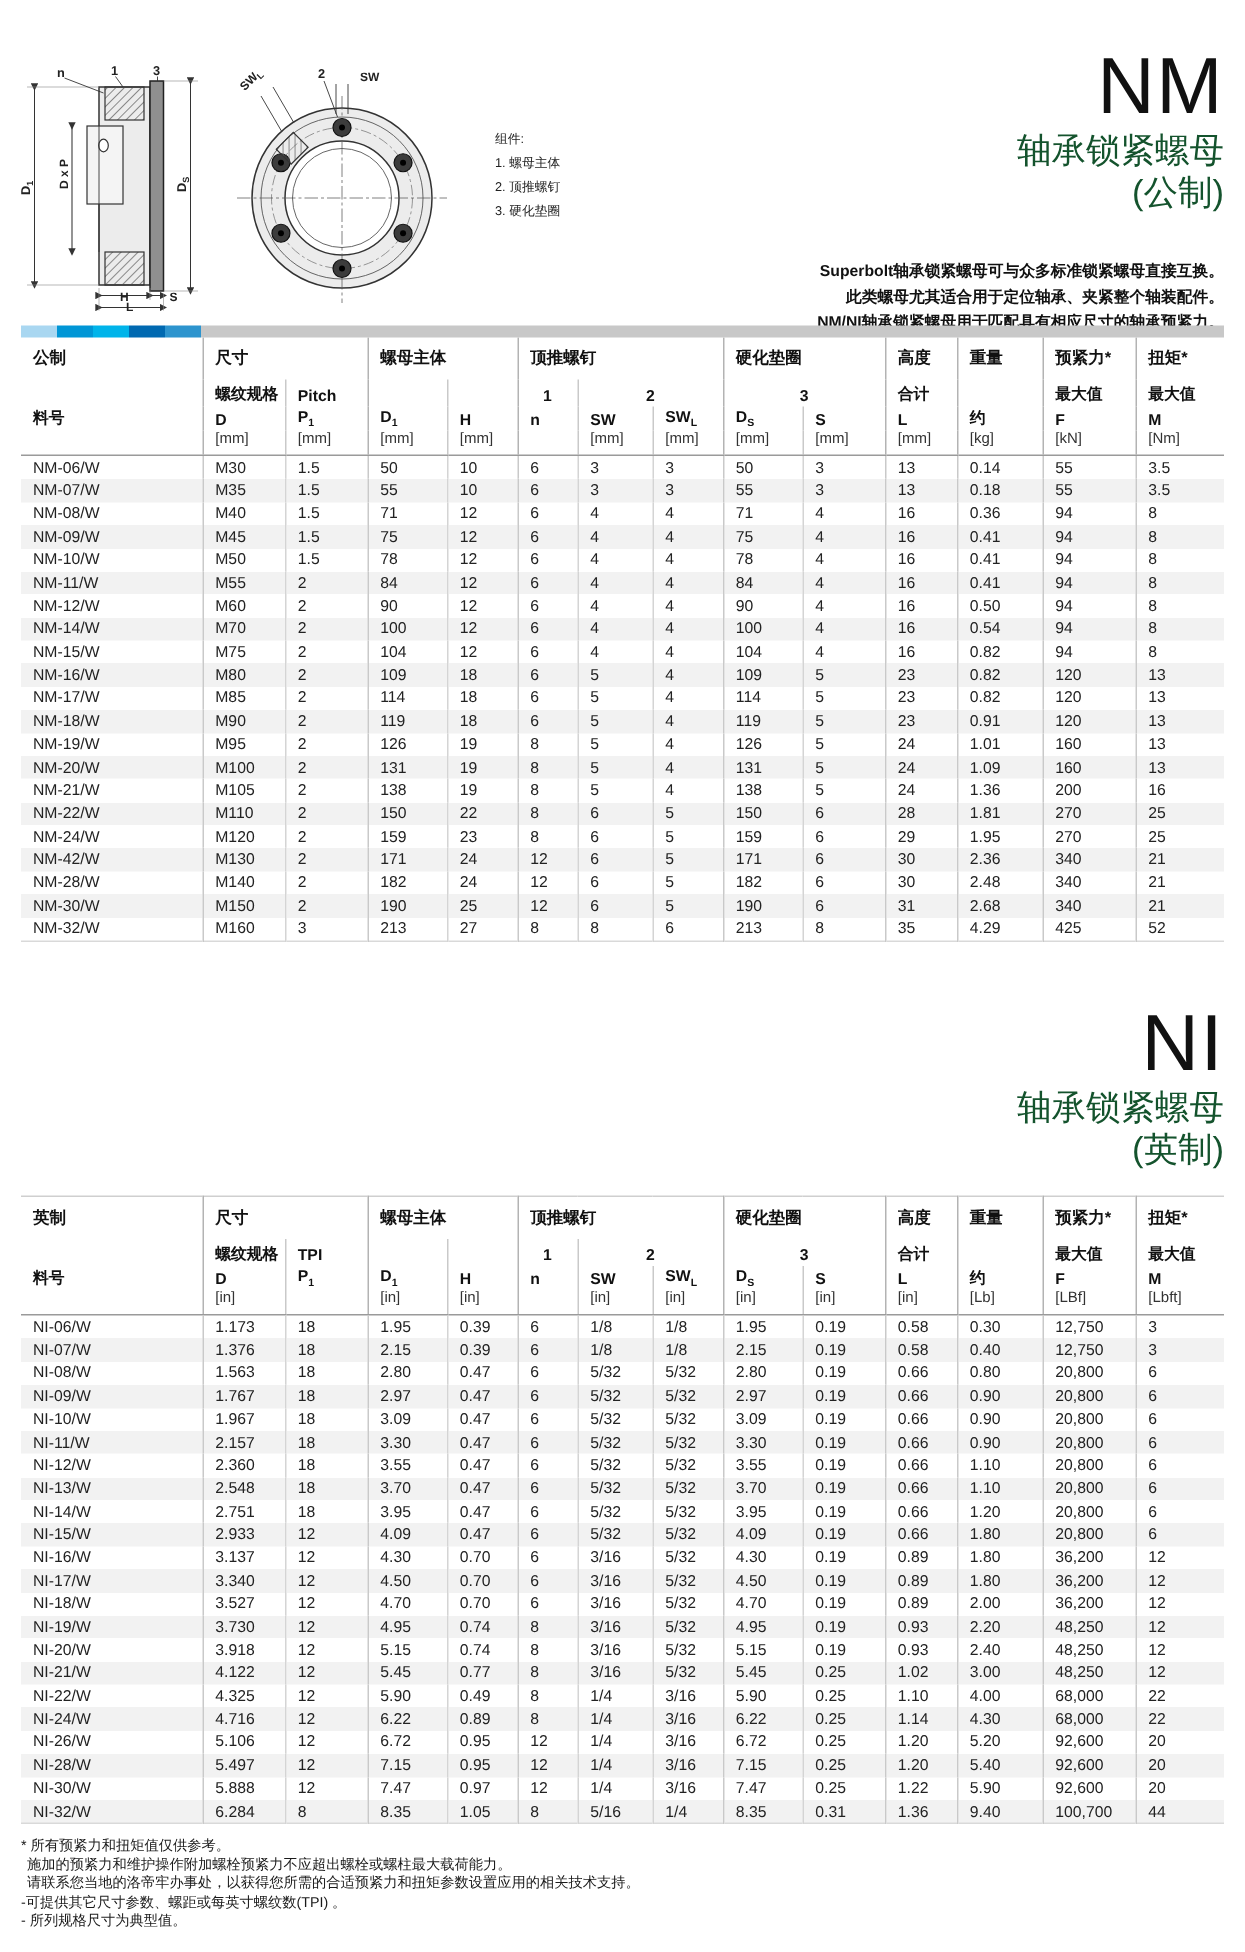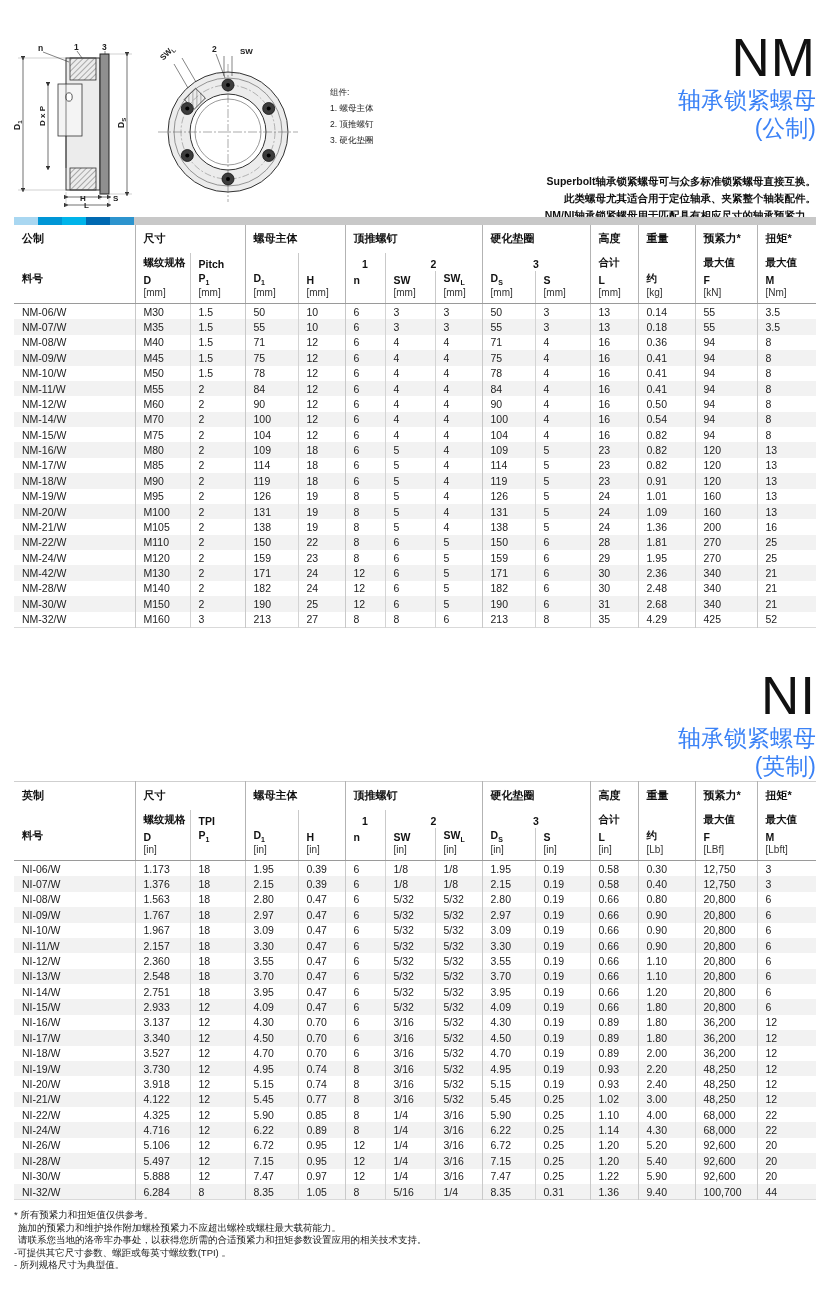--- a/index.html
+++ b/index.html
@@ -6,21 +6,21 @@
   body{font-family:"Liberation Sans","DejaVu Sans",sans-serif;color:#1a1a1a;}
   .page{width:830px;height:1301px;box-sizing:border-box;padding:30px 14px 0 14px;overflow:hidden;background:#fff;}
 
   
   .top-section{display:flex;height:180px;}
   .drawings{display:flex;align-items:flex-start;padding-top:12px;}
   .legend{font-size:8.5px;color:#222;line-height:1.9;margin:42px 0 4px 26px;white-space:nowrap;}
   svg text{font-family:"Liberation Sans","DejaVu Sans",sans-serif;fill:#222;}
   .title-block{flex:1;text-align:right;}
   .big-title{font-size:53px;font-weight:300;line-height:1.05;letter-spacing:1px;color:#111;}
-  .sub-title{font-size:23px;line-height:1.25;color:#3b82f6;text-align:right;}
+  .sub-title{font-size:23px;line-height:1.25;color:#14532d;text-align:right;}
   .desc{margin-top:30px;font-size:10.5px;font-weight:600;line-height:1.6;color:#111;}
 
   
   .accent-bar{display:flex;height:8px;margin-top:7px;}
   .seg{width:24px;height:8px;}
   .seg-gray{flex:1;height:8px;}
 
   
   table.spec{border-collapse:collapse;table-layout:fixed;width:802px;font-size:10.5px;border-bottom:1px solid #d9d9d9;}
   table.spec.ni-top{border-top:1px solid #cfcfcf;}
@@ -38,21 +38,21 @@
   .spec thead .ib{border-left:1px solid #c9c9c9;}
   .spec td{line-height:12px;padding:1.7px 0 1.7px 8px;color:#222;white-space:nowrap;overflow:hidden;}
   .spec tbody tr:nth-child(even){background:#f2f2f2;}
   .spec td:nth-child(2),.spec td:nth-child(4),.spec td:nth-child(6),.spec td:nth-child(9),
   .spec td:nth-child(11),.spec td:nth-child(12),.spec td:nth-child(13),.spec td:nth-child(14){border-left:1px solid #c9c9c9;}
   .spec td:nth-child(3),.spec td:nth-child(5),.spec td:nth-child(7),.spec td:nth-child(8),
   .spec td:nth-child(10){border-left:1px solid #d4d4d4;}
 
   
   .ni-block{margin-top:40px;text-align:right;}
-  .ni-table-wrap{margin-top:0;}
+  .ni-table-wrap{margin-top:16px;}
 
   
   .footnotes{margin-top:9px;font-size:9.5px;line-height:1.32;color:#1a1a1a;}
   .footnotes .ind{padding-left:4px;}
 </style>
 </head>
 <body>
 
 <div class="page">
 
@@ -934,21 +934,21 @@
             <td>1.02</td>
             <td>3.00</td>
             <td>48,250</td>
             <td>12</td>
           </tr>
           <tr>
             <td>NI-22/W</td>
             <td>4.325</td>
             <td>12</td>
             <td>5.90</td>
-            <td>0.85</td>
+            <td>0.49</td>
             <td>8</td>
             <td>1/4</td>
             <td>3/16</td>
             <td>5.90</td>
             <td>0.25</td>
             <td>1.10</td>
             <td>4.00</td>
             <td>68,000</td>
             <td>22</td>
           </tr>

